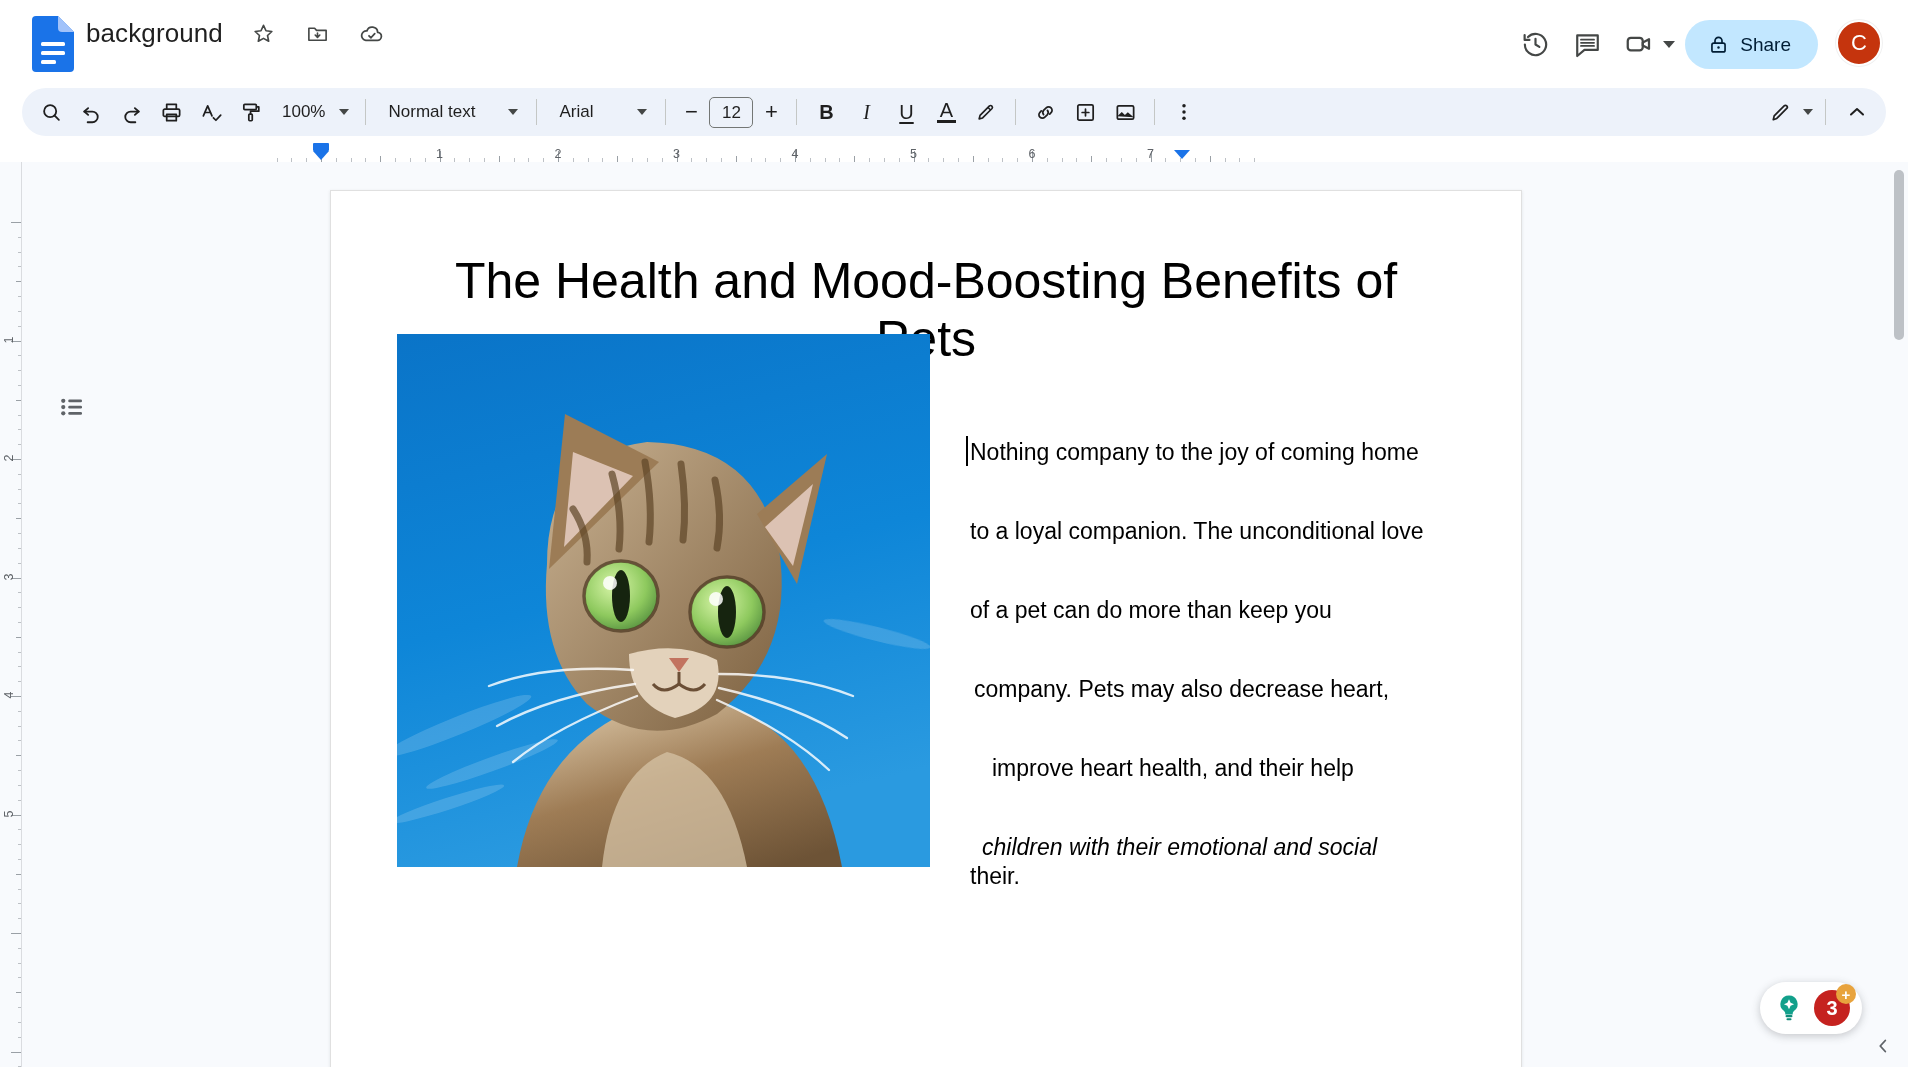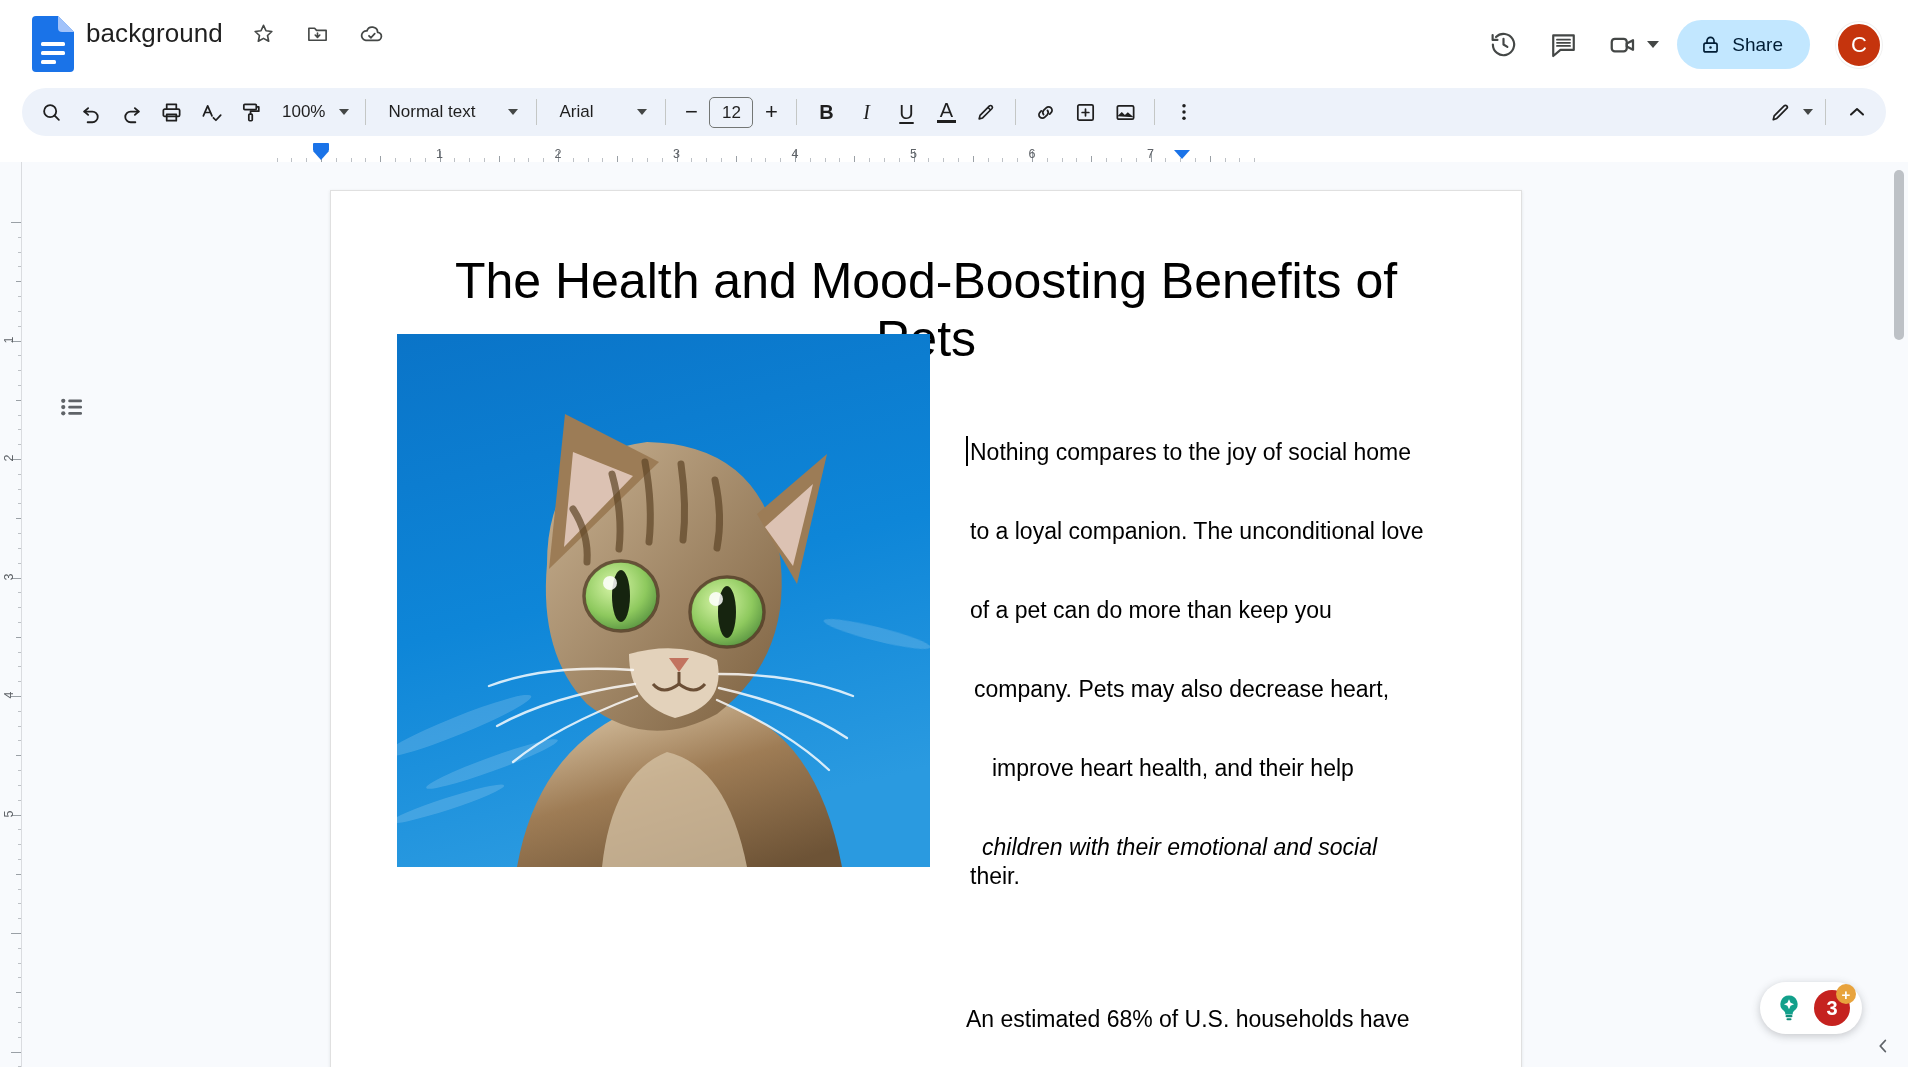--- a/index.html
+++ b/index.html
@@ -52,22 +52,22 @@
     font-size: 17.5px;
     color: #1f1f1f;
     cursor: pointer;
     padding: 2px 3px;
     border-radius: 4px;
     white-space: nowrap;
   }
   .header-right {
     margin-left: auto;
     display: flex;
-    align-items: center;
-    gap: 12px;
+    align-items: flex-start;
+    gap: 4px;
     margin-top: 10px;
     padding-right: 8px;
   }
   .hdr-icon-btn {
     width: 48px; height: 48px;
     border-radius: 50%;
     display: flex; align-items: center; justify-content: center;
     color: #444746;
     cursor: pointer;
     background: transparent;
@@ -809,30 +809,29 @@
           <path d="M240 362 Q160 392 116 428"></path>
           <path d="M322 340 Q400 340 456 362"></path>
           <path d="M322 354 Q402 372 450 404"></path>
           <path d="M320 366 Q392 398 432 436"></path>
         </g>
       </svg>
     </div>
 
     <div class="para-block">
       <div class="caret"></div>
-      <div class="pline" style="left:4px;  top:0px;">Nothing compares to the joy of social home</div>
+      <div class="pline" style="left:4px;  top:0px;">Nothing company to the joy of coming home</div>
       <div class="pline" style="left:4px;  top:79px;">to a loyal companion. The unconditional love</div>
       <div class="pline" style="left:4px;  top:158px;">of a pet can do more than keep you</div>
       <div class="pline" style="left:8px;  top:237px;">company. Pets may also decrease heart,</div>
       <div class="pline" style="left:26px; top:316px;">improve heart health, and their help</div>
       <div class="pline" style="left:16px; top:395px;font-style:italic;">children with their emotional and social</div>
       <div class="pline" style="left:4px;  top:424px;">their.</div>
     </div>
 
-    <div class="tail-block">An estimated 68% of U.S. households have</div>
   </div>
 
   <div class="scrollbar"></div>
 
   <div class="fab-group">
     <div class="bulb">
       <svg width="32" height="32" viewBox="0 0 24 24">
         <path d="M12 2.6a6.4 6.4 0 0 1 3.9 11.5c-.7.6-1.1 1.3-1.1 2.2v.5H9.2v-.5c0-.9-.4-1.6-1.1-2.2A6.4 6.4 0 0 1 12 2.6z" fill="#12a08b"></path>
         <rect x="9.4" y="17.3" width="5.2" height="1.7" rx="0.8" fill="#0e8c79"></rect>
         <rect x="10.1" y="19.6" width="3.8" height="1.6" rx="0.8" fill="#0e8c79"></rect>

